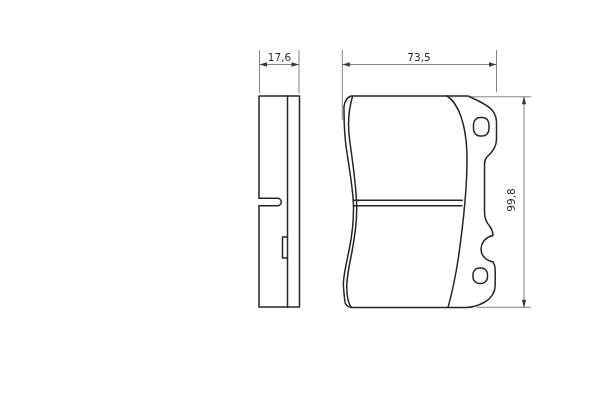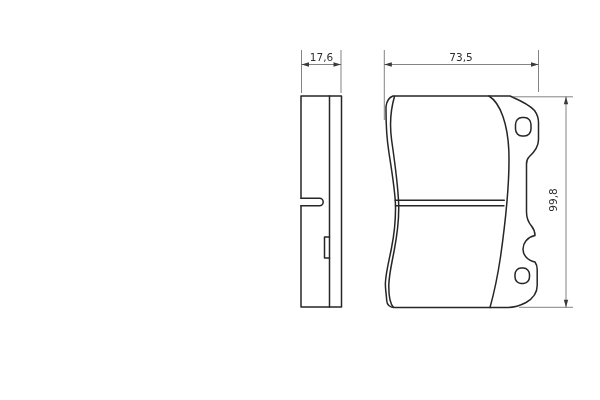--- a/index.html
+++ b/index.html
@@ -9,21 +9,20 @@
     height: 400px;
     background: #ffffff;
     overflow: hidden;
     font-family: "DejaVu Sans", sans-serif;
   }
   .canvas-wrap {
     width: 555px;
     height: 400px;
     position: relative;
     background: #ffffff;
-    padding-left: 42px;
   }
   svg { display: block; }
   .outline {
     fill: none;
     stroke: #262626;
     stroke-width: 1.5;
     stroke-linejoin: round;
     stroke-linecap: round;
   }
   .thin {

